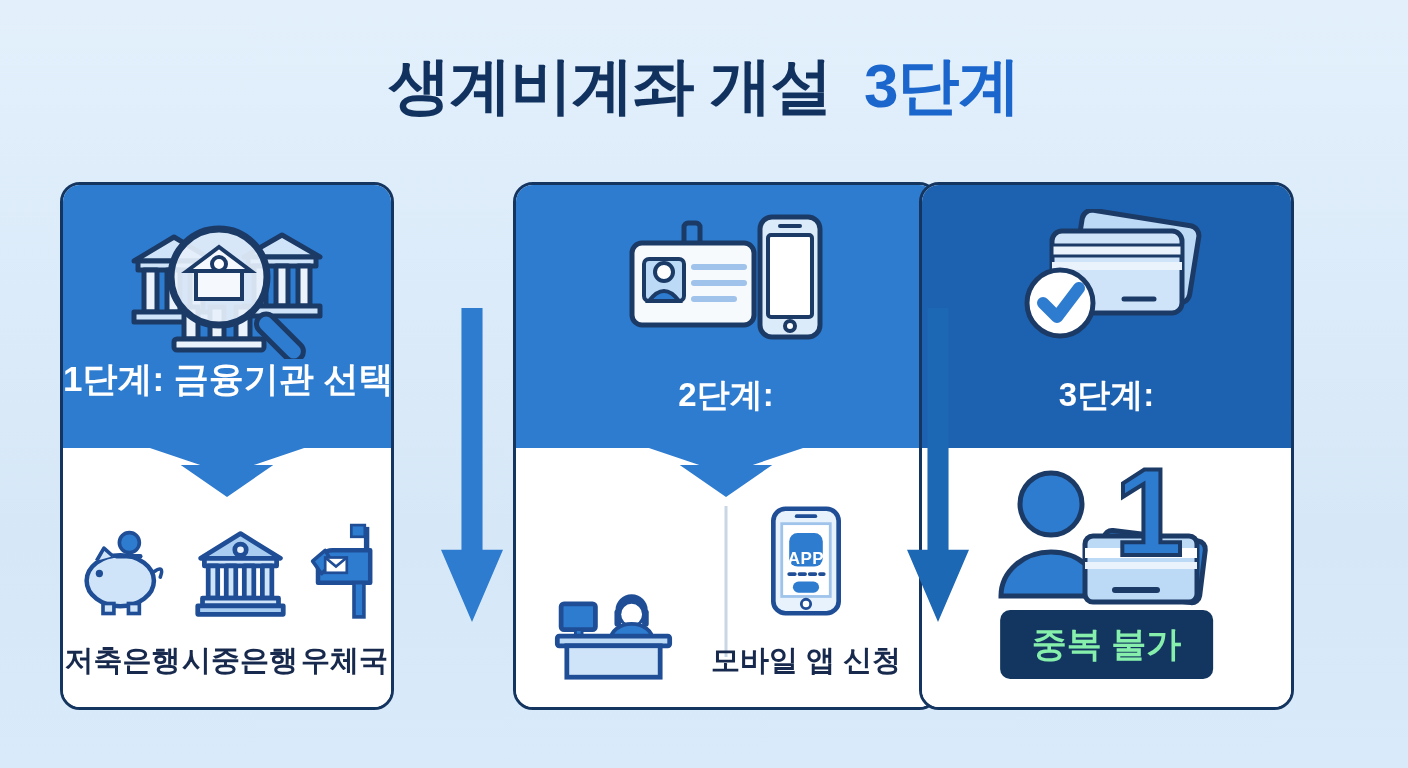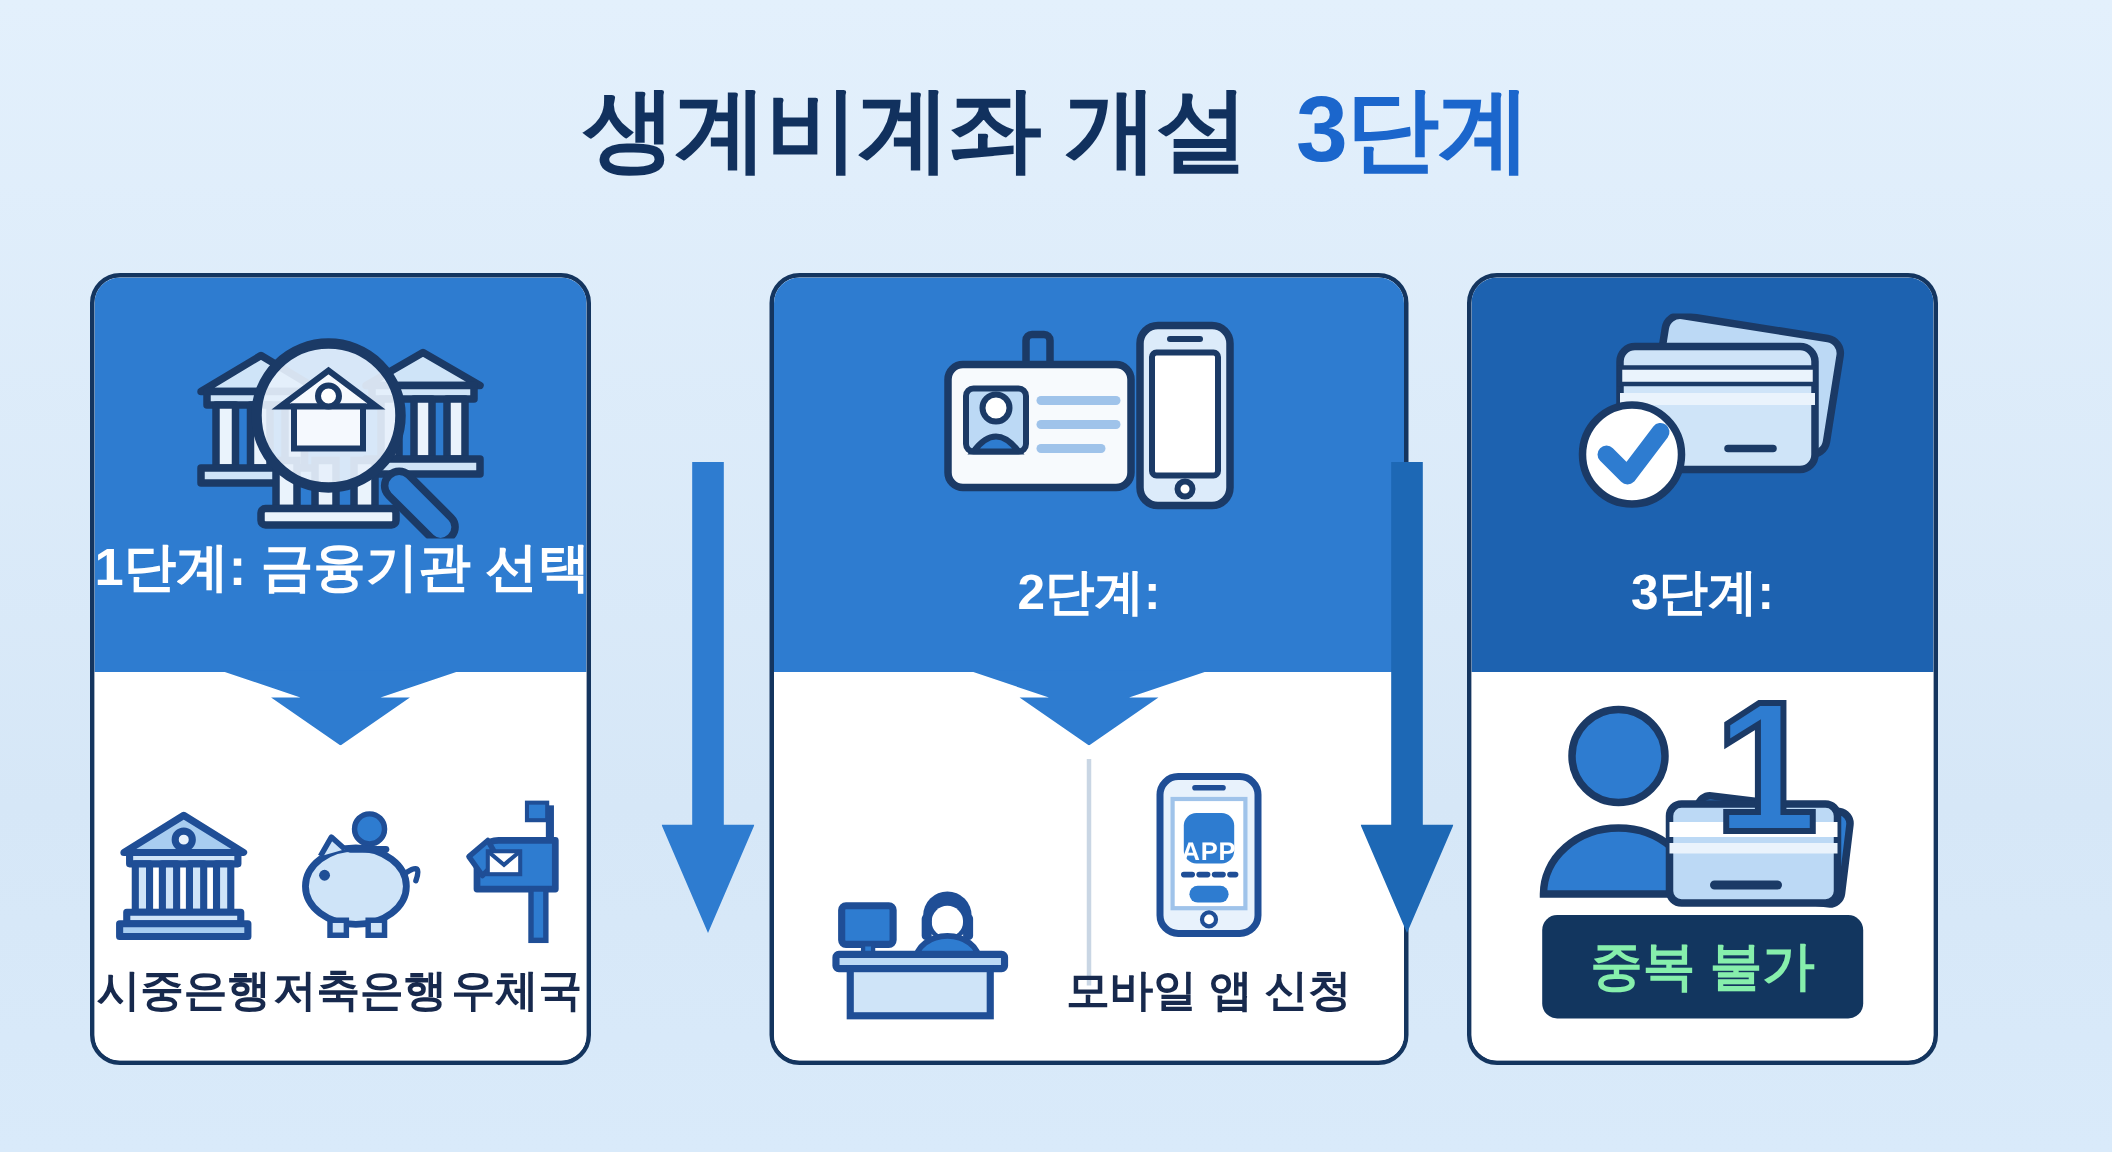--- a/index.html
+++ b/index.html
@@ -18,21 +18,21 @@
   .main-title .t-main { color:#11315e; }
   .main-title .t-hl { color:#1b66cc; margin-left:16px; }
 
   
   .card {
     position:absolute; top:182px; height:528px; box-sizing:border-box;
     border:3px solid #14355f; border-radius:20px; background:#fff; overflow:hidden;
   }
   .card1 { left:60px;  width:334px; }
   .card2 { left:513px; width:426px; }
-  .card3 { left:978px; width:314px; }
+  .card3 { left:919px; width:375px; }
 
   .card-header { position:relative; height:263px; }
   .card1 .card-header, .card2 .card-header { background:#2e7cd0; }
   .card3 .card-header { background:#1d62b0; }
 
   .header-icon { position:absolute; top:24px; left:50%; transform:translateX(-50%); }
 
   .card-title {
     position:absolute; bottom:30px; left:0; width:100%;
     text-align:center; color:#ffffff; font-weight:800;
@@ -46,21 +46,21 @@
     position:absolute; top:262px; left:50%; transform:translateX(-50%);
     width:178px; height:50px; z-index:3; background:#2e7cd0;
     clip-path:polygon(5% 0,95% 0,65% 36%,76% 36%,50% 100%,24% 36%,35% 36%);
   }
 
   
   .options {
     position:absolute; left:0; right:0; bottom:26px;
     display:flex; justify-content:space-evenly; align-items:flex-end;
   }
-  .option { display:flex; flex-direction:column; align-items:center; gap:10px; }
+  .option { display:flex; flex-direction:column; align-items:center; gap:20px; }
   .option-label { font-size:29px; font-weight:700; color:#17294d; white-space:nowrap; }
 
   .v-divider {
     position:absolute; left:50%; top:58px; bottom:50px; width:3px;
     background:#c9d6e4; transform:translateX(-50%);
   }
 
   
   .result-icon { position:absolute; top:16px; left:50%; transform:translateX(-50%); width:240px; height:160px; }
   .result-number {
@@ -132,48 +132,48 @@
         </g>
         <g transform="rotate(45 142 112)">
           <rect x="136" y="103" width="58" height="19" rx="9" fill="#2e7cd0" stroke="#1b3a66" stroke-width="5"></rect>
         </g>
       </svg>
       <div class="card-title">1단계: 금융기관 선택</div>
     </div>
     <div class="header-arrow"></div>
     <div class="card-body">
       <div class="options">
+        <div class="option">
+          <svg width="100" height="95" viewBox="0 0 110 100">
+            <circle cx="62" cy="16" r="11" fill="#2e7cd0" stroke="#1f4e96" stroke-width="4"></circle>
+            <ellipse cx="52" cy="58" rx="37" ry="28" fill="#cfe4f8" stroke="#1f4e96" stroke-width="5"></ellipse>
+            <line x1="48" y1="31" x2="74" y2="31" stroke="#1f4e96" stroke-width="5" stroke-linecap="round"></line>
+            <path d="M26 36 L34 22 L44 31" fill="#cfe4f8" stroke="#1f4e96" stroke-width="4" stroke-linejoin="round"></path>
+            <circle cx="29" cy="50" r="4" fill="#1f4e96"></circle>
+            <path d="M89 48 q12 -8 7 6" fill="none" stroke="#1f4e96" stroke-width="4" stroke-linecap="round"></path>
+            <rect x="33" y="83" width="12" height="11" fill="#cfe4f8" stroke="#1f4e96" stroke-width="4"></rect>
+            <rect x="61" y="83" width="12" height="11" fill="#cfe4f8" stroke="#1f4e96" stroke-width="4"></rect>
+          </svg>
+          <div class="option-label">저축은행</div>
+        </div>
         <div class="option">
           <svg width="95" height="95" viewBox="0 0 100 100">
             <g stroke="#1f4e96" stroke-width="5" stroke-linejoin="round">
               <polygon points="50,8 92,34 8,34" fill="#a8cdf0"></polygon>
               <circle cx="50" cy="25" r="6" fill="#eaf3fc"></circle>
               <rect x="12" y="34" width="76" height="8" fill="#cfe4f8"></rect>
               <rect x="16" y="42" width="10" height="34" fill="#cfe4f8"></rect>
               <rect x="35" y="42" width="10" height="34" fill="#cfe4f8"></rect>
               <rect x="54" y="42" width="10" height="34" fill="#cfe4f8"></rect>
               <rect x="73" y="42" width="10" height="34" fill="#cfe4f8"></rect>
               <rect x="10" y="76" width="80" height="8" fill="#cfe4f8"></rect>
               <rect x="5" y="84" width="90" height="9" fill="#a8cdf0"></rect>
             </g>
           </svg>
           <div class="option-label">시중은행</div>
-        </div>
-        <div class="option">
-          <svg width="100" height="95" viewBox="0 0 110 100">
-            <circle cx="62" cy="16" r="11" fill="#2e7cd0" stroke="#1f4e96" stroke-width="4"></circle>
-            <ellipse cx="52" cy="58" rx="37" ry="28" fill="#cfe4f8" stroke="#1f4e96" stroke-width="5"></ellipse>
-            <line x1="48" y1="31" x2="74" y2="31" stroke="#1f4e96" stroke-width="5" stroke-linecap="round"></line>
-            <path d="M26 36 L34 22 L44 31" fill="#cfe4f8" stroke="#1f4e96" stroke-width="4" stroke-linejoin="round"></path>
-            <circle cx="29" cy="50" r="4" fill="#1f4e96"></circle>
-            <path d="M89 48 q12 -8 7 6" fill="none" stroke="#1f4e96" stroke-width="4" stroke-linecap="round"></path>
-            <rect x="33" y="83" width="12" height="11" fill="#cfe4f8" stroke="#1f4e96" stroke-width="4"></rect>
-            <rect x="61" y="83" width="12" height="11" fill="#cfe4f8" stroke="#1f4e96" stroke-width="4"></rect>
-          </svg>
-          <div class="option-label">저축은행</div>
         </div>
         <div class="option">
           <svg width="90" height="100" viewBox="0 0 100 110">
             <rect x="71" y="6" width="6" height="32" fill="#1f4e96"></rect>
             <rect x="57" y="4" width="15" height="13" fill="#2e7cd0" stroke="#1f4e96" stroke-width="3"></rect>
             <path d="M36 32 H78 V68 H20 V48 A16 16 0 0 1 36 32 Z" fill="#2e7cd0" stroke="#1f4e96" stroke-width="5" stroke-linejoin="round"></path>
             <path d="M14 44 L28 32 L36 46 L24 58 Z" fill="#2e7cd0" stroke="#1f4e96" stroke-width="4" stroke-linejoin="round"></path>
             <rect x="28" y="40" width="24" height="17" fill="#ffffff" stroke="#1f4e96" stroke-width="3"></rect>
             <path d="M28 40 L40 50 L52 40" fill="none" stroke="#1f4e96" stroke-width="3"></path>
             <rect x="60" y="68" width="11" height="38" fill="#2e7cd0" stroke="#1f4e96" stroke-width="4"></rect>

